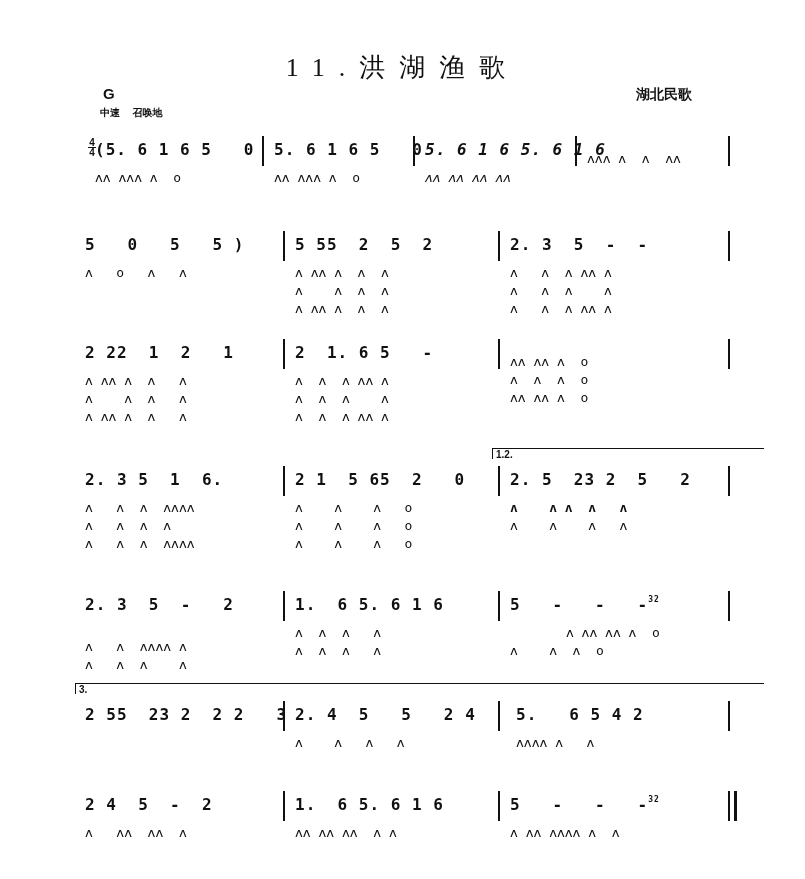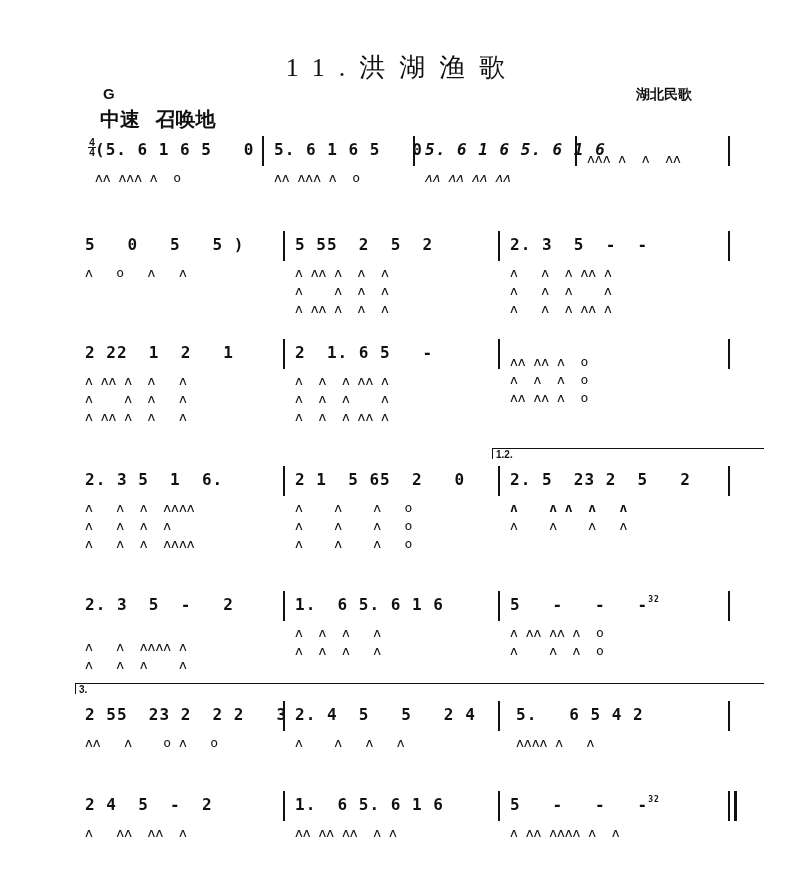--- a/index.html
+++ b/index.html
@@ -1,20 +1,20 @@
 <!DOCTYPE html>
 <html><head>
 <meta charset="utf-8">
 <style>
   html,body{margin:0;padding:0;background:#fff;}
   body{width:805px;height:879px;position:relative;overflow:hidden;font-family:"Liberation Sans","DejaVu Sans",sans-serif;color:#111;}
   .title{position:absolute;top:50px;left:0;width:805px;text-align:center;font-family:"Liberation Serif","DejaVu Serif",serif;font-size:26px;letter-spacing:14px;}
   .key{position:absolute;top:85px;left:103px;font-weight:bold;font-size:15px;}
   .origin{position:absolute;top:86px;left:636px;font-weight:bold;font-size:14px;}
-  .tempo{position:absolute;top:106px;left:100px;font-weight:bold;font-size:20px;word-spacing:10px;}
+  .tempo{position:absolute;top:106px;left:100px;font-weight:bold;font-size:10px;word-spacing:10px;font-family:Liberation Serif, serif;}
   .timesig{position:absolute;top:138px;left:88px;font-weight:bold;font-size:10px;line-height:9px;text-align:center;}
   .timesig hr{margin:0;border:0;border-top:1px solid #111;width:8px;}
   .barline{position:absolute;width:2px;background:#111;}
   .note{font-weight:bold;font-size:16px;letter-spacing:1px;white-space:pre;font-family:"DejaVu Sans Mono","Liberation Mono",monospace;}
   .perc{font-size:13px;white-space:pre;font-family:"DejaVu Sans Mono","Liberation Mono",monospace;line-height:18px;}
   .volta{position:absolute;border-top:1.5px solid #111;border-left:1.5px solid #111;height:10px;font-size:10px;font-weight:bold;padding-left:3px;}
   .grace{font-size:8px;font-weight:bold;vertical-align:top;}
 </style>
 </head>
 <body>
@@ -116,28 +116,27 @@
     </div>
     <div class="barline" style="left: 283px; top: 591px; height: 30px;"></div>
     <div style="position: absolute; left: 295px; top: 595px;">
       <div class="note">1.  6 5. 6 1 6</div>
       <div class="perc" style="margin-top: 10px;">ʌ  ʌ  ʌ   ʌ</div>
       <div class="perc">ʌ  ʌ  ʌ   ʌ</div>
     </div>
     <div class="barline" style="left: 498px; top: 591px; height: 30px;"></div>
     <div style="position: absolute; left: 510px; top: 595px;">
       <div class="note">5   -   -   -<span class="grace">32</span></div>
-      <div class="perc" style="margin-top: 10px;">ʌ ʌʌ ʌʌ ʌ  o</div>
+      <div class="perc" style="margin-top: 10px; text-align: right;">ʌ ʌʌ ʌʌ ʌ  o</div>
       <div class="perc">ʌ    ʌ  ʌ  o</div>
     </div>
     <div class="barline" style="left: 728px; top: 591px; height: 30px;"></div>
     <div class="volta" style="left: 75px; top: 683px; width: 685px;">3.</div>
     <div style="position: absolute; left: 85px; top: 705px;">
       <div class="note">2 55  23 2  2 2   3</div>
-      <div class="perc" style="margin-top: 10px;">ʌʌ   ʌ    o ʌ   o</div>
     </div>
     <div class="barline" style="left: 283px; top: 701px; height: 30px;"></div>
     <div style="position: absolute; left: 295px; top: 705px;">
       <div class="note">2. 4  5   5   2 4</div>
       <div class="perc" style="margin-top: 10px;">ʌ    ʌ   ʌ   ʌ</div>
     </div>
     <div class="barline" style="left: 498px; top: 701px; height: 30px;"></div>
     <div style="position: absolute; left: 516px; top: 705px;">
       <div class="note">5.   6 5 4 2</div>
       <div class="perc" style="margin-top: 10px;">ʌʌʌʌ ʌ   ʌ</div>

